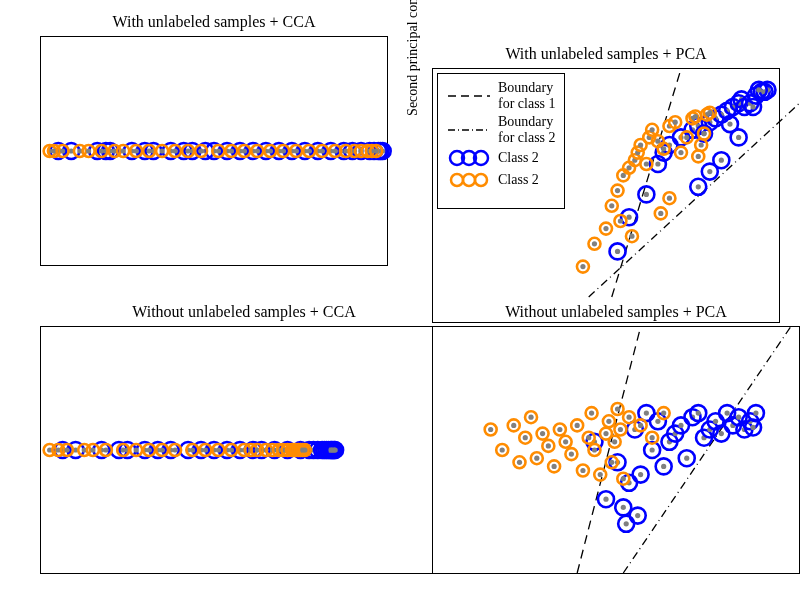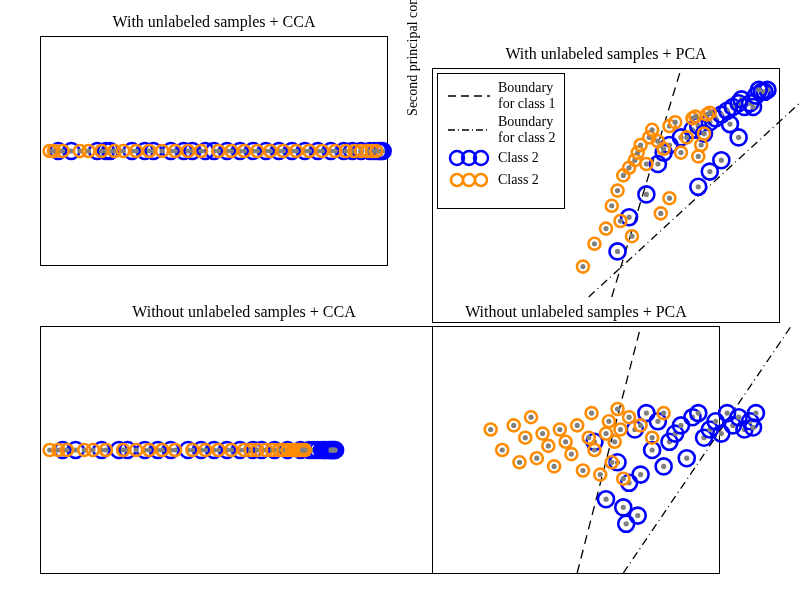--- a/index.html
+++ b/index.html
@@ -485,21 +485,21 @@
         <circle cx="257.33750000000003" cy="123" r="2.6" fill="#808080"></circle>
         <circle cx="259.5" cy="123" r="6" fill="none" stroke="#ff8c00" stroke-width="2.6"></circle>
         <circle cx="259.5" cy="123" r="2.6" fill="#808080"></circle>
         <circle cx="261.66249999999997" cy="123" r="6" fill="none" stroke="#ff8c00" stroke-width="2.6"></circle>
         <circle cx="261.66249999999997" cy="123" r="2.6" fill="#808080"></circle>
         <circle cx="263.825" cy="123" r="6" fill="none" stroke="#ff8c00" stroke-width="2.6"></circle>
         <circle cx="263.825" cy="123" r="2.6" fill="#808080"></circle>
       </svg>
   </div>
 
-  <div class="panel" id="p-br" style="left:432px; top:326px; width:288px; height:248px;">
+  <div class="panel" id="p-br" style="left:432px; top:326px; width:368px; height:248px;">
     <div class="title">Without unlabeled samples + PCA</div>
     <svg width="346" height="246">
         <line x1="144.16666666666669" y1="246" x2="207.6" y2="0" stroke="#000" stroke-width="1.3" stroke-dasharray="9 6"></line>
         <line x1="190.29999999999998" y1="246" x2="357.53333333333336" y2="0" stroke="#000" stroke-width="1.3" stroke-dasharray="8 4 1 4"></line>
         <circle cx="161.46666666666664" cy="114.80000000000001" r="8" fill="none" stroke="#0000ff" stroke-width="2.6"></circle>
         <circle cx="161.46666666666664" cy="114.80000000000001" r="2.6" fill="#808080"></circle>
         <circle cx="173" cy="172.2" r="8" fill="none" stroke="#0000ff" stroke-width="2.6"></circle>
         <circle cx="173" cy="172.2" r="2.6" fill="#808080"></circle>
         <circle cx="184.53333333333333" cy="135.3" r="8" fill="none" stroke="#0000ff" stroke-width="2.6"></circle>
         <circle cx="184.53333333333333" cy="135.3" r="2.6" fill="#808080"></circle>

